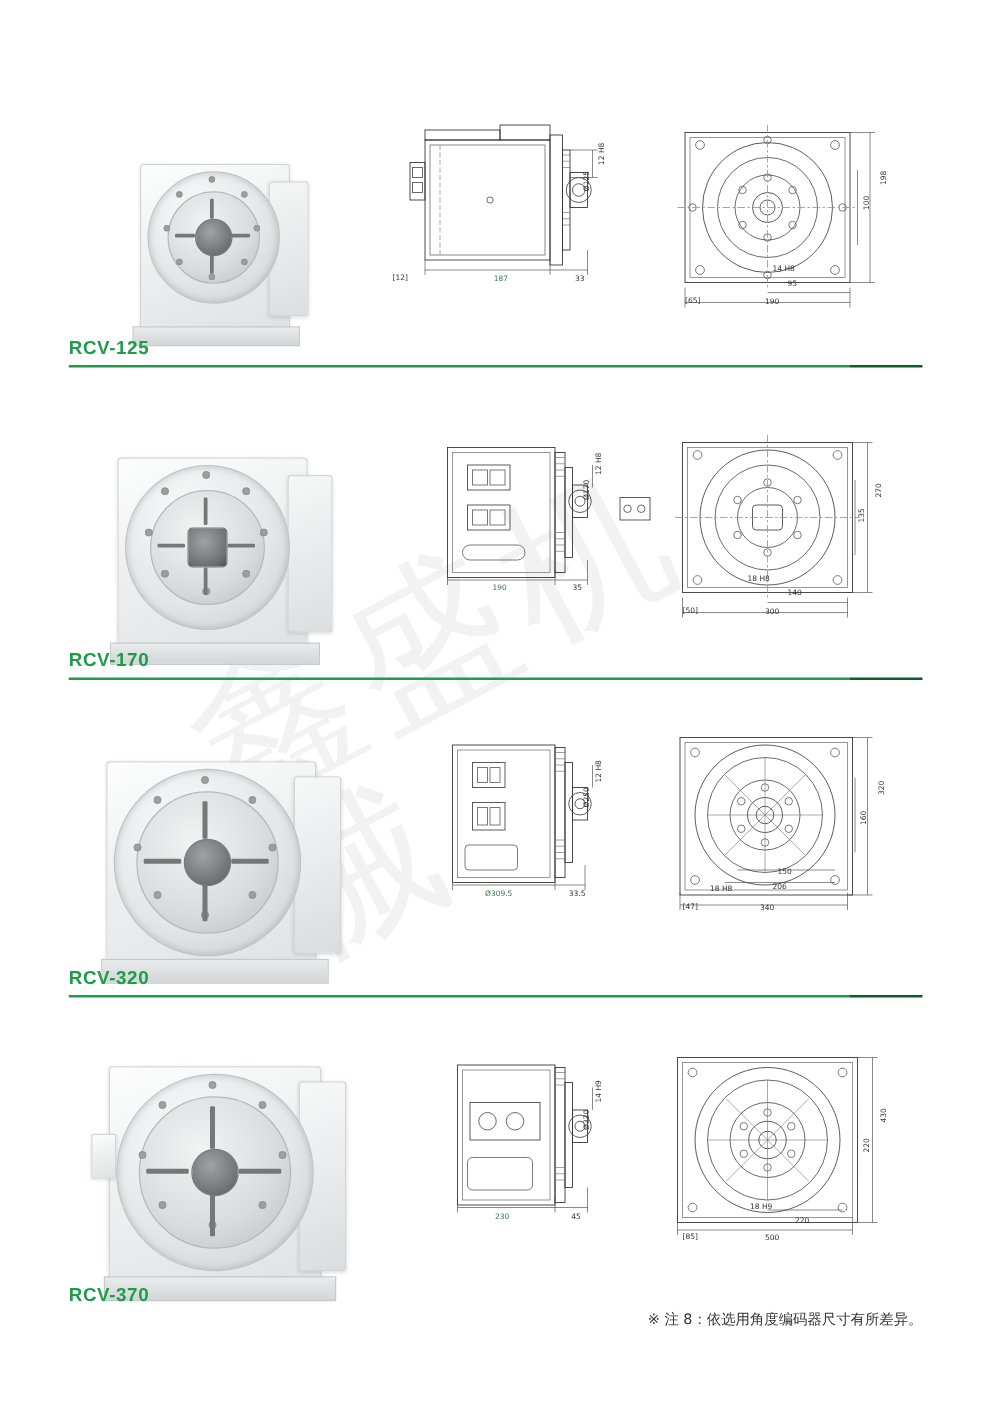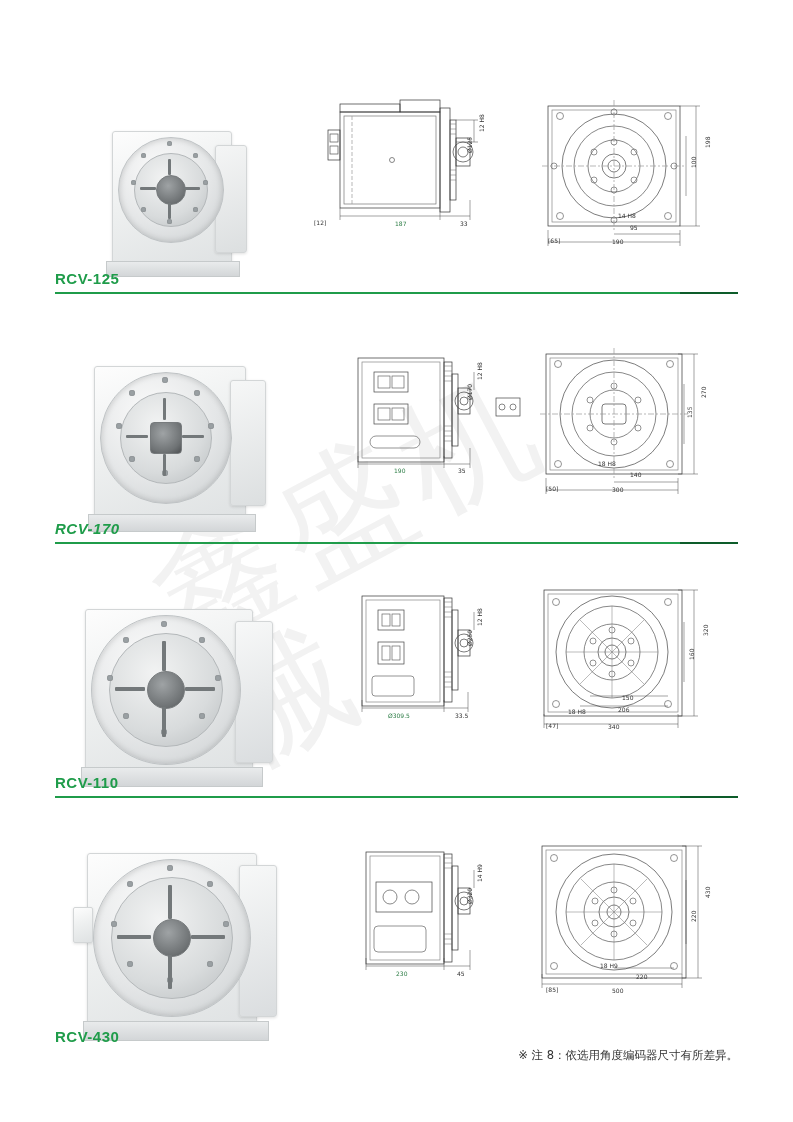--- a/index.html
+++ b/index.html
@@ -376,21 +376,21 @@
         <span style="position:absolute;left:166px;top:60px;font-size:6px;font-family:'DejaVu Sans',sans-serif;color:#333;transform:rotate(-90deg);transform-origin:left top;">Ø170</span>
         <span style="position:absolute;left:400px;top:58px;font-size:6px;font-family:'DejaVu Sans',sans-serif;color:#333;transform:rotate(-90deg);transform-origin:left top;">270</span>
         <span style="position:absolute;left:386px;top:78px;font-size:6px;font-family:'DejaVu Sans',sans-serif;color:#333;transform:rotate(-90deg);transform-origin:left top;">135</span>
         <span style="position:absolute;left:298px;top:120px;font-size:6px;font-family:'DejaVu Sans',sans-serif;color:#333;">18 H8</span>
         <span style="position:absolute;left:330px;top:131px;font-size:6px;font-family:'DejaVu Sans',sans-serif;color:#333;">140</span>
         <span style="position:absolute;left:246px;top:145px;font-size:6px;font-family:'DejaVu Sans',sans-serif;color:#333;">[50]</span>
         <span style="position:absolute;left:312px;top:146px;font-size:6px;font-family:'DejaVu Sans',sans-serif;color:#333;">300</span>
       </div>
     </div>
 
-    <div class="model-label" style="top:200px;font-style:italic;">RCV-170</div>
+    <div class="model-label" style="top:200px;">RCV-170</div>
     <div class="rule" style="left:55px;top:222px;width:625px;"></div>
     <div class="rule-dark" style="left:680px;top:222px;width:58px;"></div>
   </div>
 
   <div class="section" style="top:570px;">
 
     <div class="photo-box" style="top:30px; height:200px;">
       <div class="machine" style="width:210px;height:190px;">
         <div class="m-body" style="left:10px;top:4px;width:166px;height:162px;"></div>
         <div class="m-body" style="left:160px;top:16px;width:36px;height:140px;background:linear-gradient(160deg,#f7f8f8,#dadddf);"></div>
@@ -499,21 +499,21 @@
         <span style="position:absolute;left:402px;top:52px;font-size:6px;font-family:'DejaVu Sans',sans-serif;color:#333;transform:rotate(-90deg);transform-origin:left top;">320</span>
         <span style="position:absolute;left:388px;top:76px;font-size:6px;font-family:'DejaVu Sans',sans-serif;color:#333;transform:rotate(-90deg);transform-origin:left top;">160</span>
         <span style="position:absolute;left:322px;top:110px;font-size:6px;font-family:'DejaVu Sans',sans-serif;color:#333;">150</span>
         <span style="position:absolute;left:318px;top:122px;font-size:6px;font-family:'DejaVu Sans',sans-serif;color:#333;">206</span>
         <span style="position:absolute;left:268px;top:124px;font-size:6px;font-family:'DejaVu Sans',sans-serif;color:#333;">18 H8</span>
         <span style="position:absolute;left:246px;top:138px;font-size:6px;font-family:'DejaVu Sans',sans-serif;color:#333;">[47]</span>
         <span style="position:absolute;left:308px;top:139px;font-size:6px;font-family:'DejaVu Sans',sans-serif;color:#333;">340</span>
       </div>
     </div>
 
-    <div class="model-label" style="top:204px;">RCV-110</div>
+    <div class="model-label" style="top:204px;">RCV-320</div>
     <div class="rule" style="left:55px;top:226px;width:625px;"></div>
     <div class="rule-dark" style="left:680px;top:226px;width:58px;"></div>
   </div>
 
   <div class="section" style="top:828px;">
 
     <div class="photo-box" style="top:20px; height:200px;">
       <div class="machine" style="width:215px;height:195px;">
         <div class="m-body" style="left:14px;top:2px;width:168px;height:172px;"></div>
         <div class="m-body" style="left:166px;top:14px;width:36px;height:150px;background:linear-gradient(160deg,#f7f8f8,#dadddf);"></div>
@@ -616,18 +616,18 @@
         <span style="position:absolute;left:166px;top:62px;font-size:6px;font-family:'DejaVu Sans',sans-serif;color:#333;transform:rotate(-90deg);transform-origin:left top;">Ø320</span>
         <span style="position:absolute;left:404px;top:56px;font-size:6px;font-family:'DejaVu Sans',sans-serif;color:#333;transform:rotate(-90deg);transform-origin:left top;">430</span>
         <span style="position:absolute;left:390px;top:80px;font-size:6px;font-family:'DejaVu Sans',sans-serif;color:#333;transform:rotate(-90deg);transform-origin:left top;">220</span>
         <span style="position:absolute;left:300px;top:120px;font-size:6px;font-family:'DejaVu Sans',sans-serif;color:#333;">18 H9</span>
         <span style="position:absolute;left:336px;top:131px;font-size:6px;font-family:'DejaVu Sans',sans-serif;color:#333;">220</span>
         <span style="position:absolute;left:246px;top:144px;font-size:6px;font-family:'DejaVu Sans',sans-serif;color:#333;">[85]</span>
         <span style="position:absolute;left:312px;top:145px;font-size:6px;font-family:'DejaVu Sans',sans-serif;color:#333;">500</span>
       </div>
     </div>
 
-    <div class="model-label" style="top:200px;">RCV-430</div>
+    <div class="model-label" style="top:200px;">RCV-370</div>
   </div>
 
   <div class="note" style="top:1048px;">※ 注 8：依选用角度编码器尺寸有所差异。</div>
 
 </div>
 
 </body></html>

